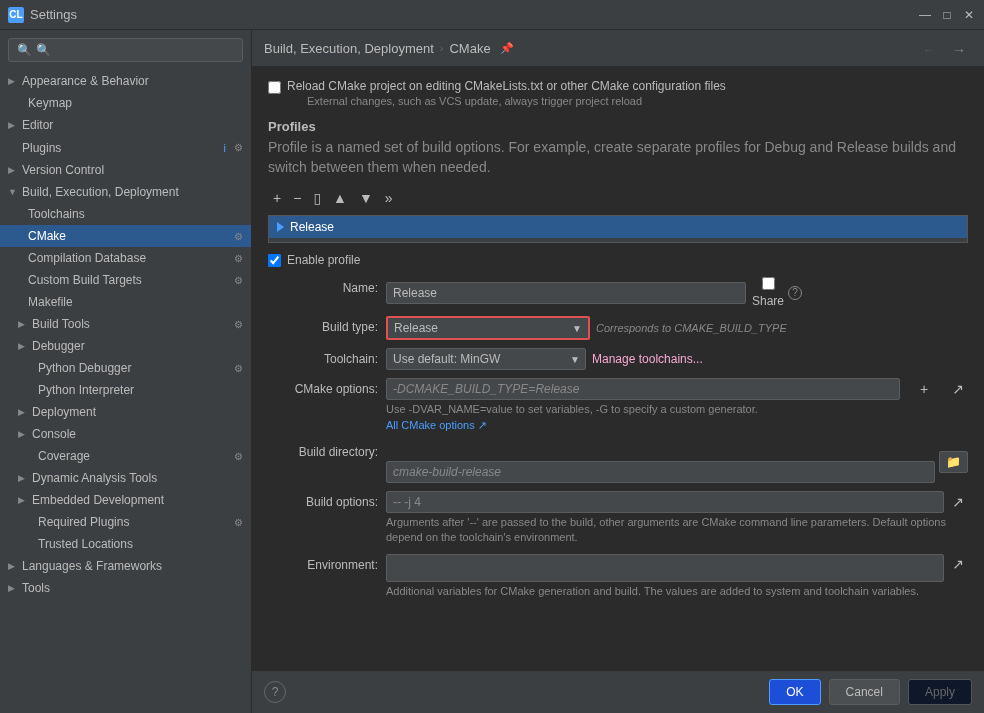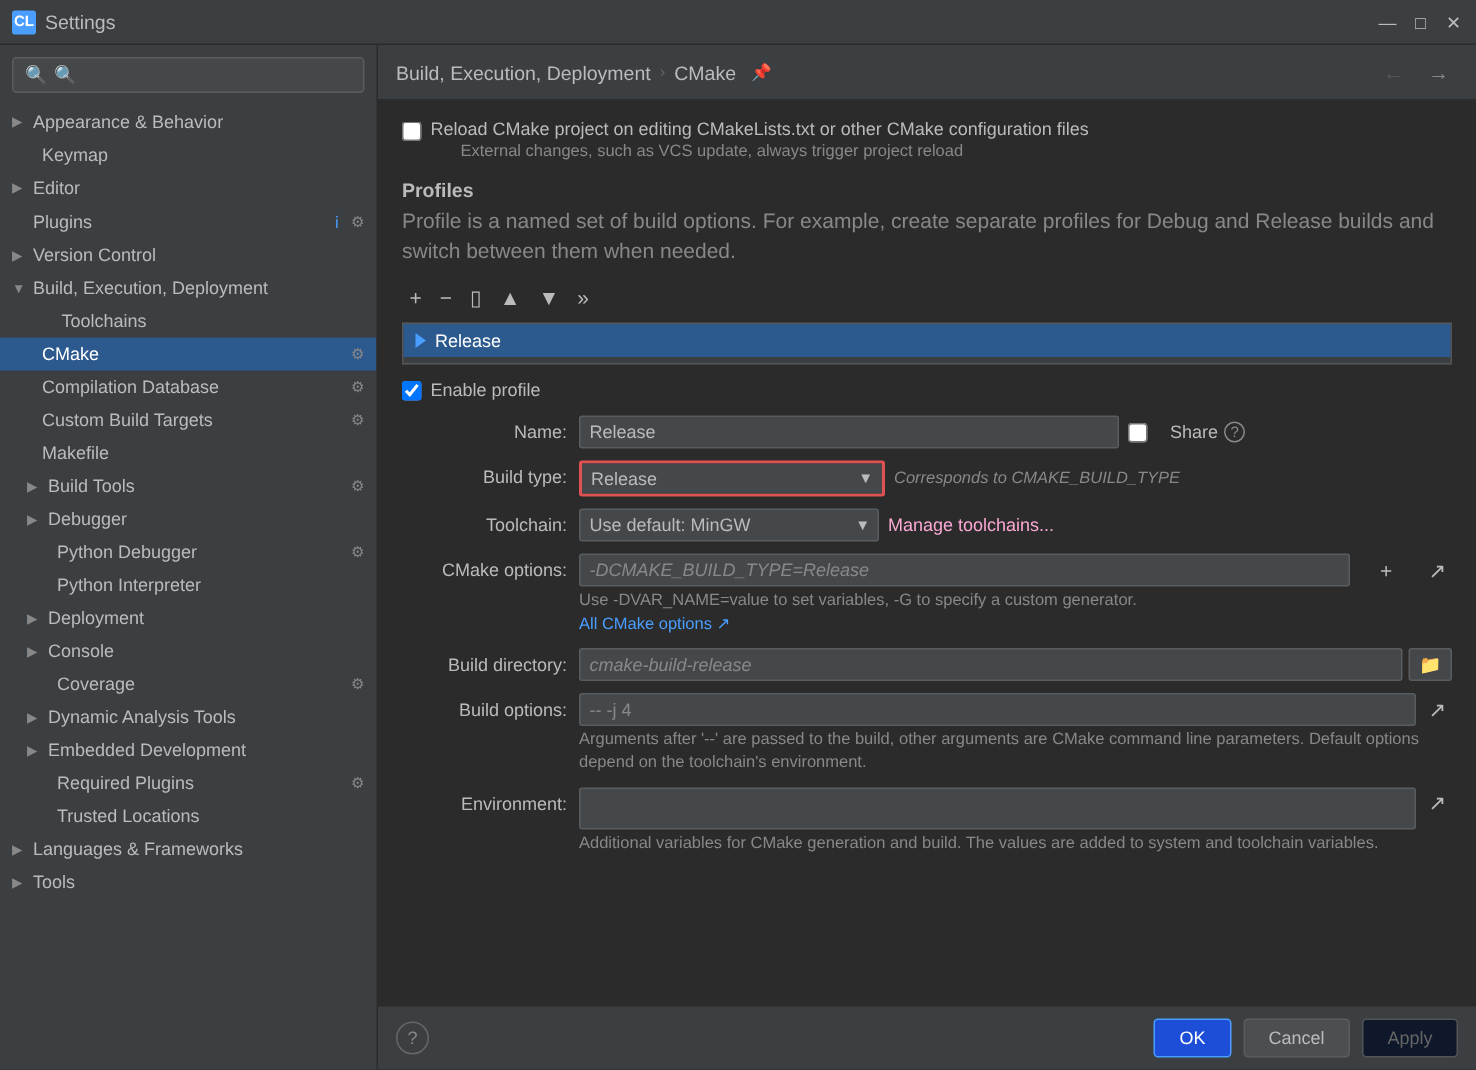--- a/index.html
+++ b/index.html
@@ -381,20 +381,21 @@
     .build-dir-input {
       background: #45484a;
       border: 1px solid #5a5d5f;
       color: #888;
       font-size: 12px;
       padding: 3px 6px;
       border-radius: 2px;
       outline: none;
       flex: 1;
       font-style: italic;
+      margin-top: 20px;
     }
     .folder-btn {
       background: #45484a;
       border: 1px solid #5a5d5f;
       color: #bbbbbb;
       cursor: pointer;
       padding: 3px 6px;
       border-radius: 2px;
       font-size: 12px;
     }
@@ -443,23 +444,24 @@
 
     
     .share-row {
       display: flex;
       align-items: center;
       gap: 4px;
     }
     .share-checkbox-label {
       display: flex;
       align-items: center;
-      gap: 15px;
-      color: #bbbbbb;
-      font-size: 12px;
+      gap: 4px;
+      color: #bbbbbb;
+      font-size: 12px;
+      flex-direction: column;
     }
     .help-icon {
       width: 14px;
       height: 14px;
       border-radius: 50%;
       border: 1px solid #888;
       color: #888;
       font-size: 10px;
       display: inline-flex;
       align-items: center;
@@ -571,21 +573,21 @@
       <div class="sidebar-item has-children">
         <span class="arrow">▶</span>
         <span class="item-label">Version Control</span>
       </div>
 
       <div class="sidebar-item has-children">
         <span class="arrow">▼</span>
         <span class="item-label">Build, Execution, Deployment</span>
       </div>
 
-      <div class="sidebar-item" style="padding-left:41px;">
+      <div class="sidebar-item" style="padding-left:28px;">
         <span class="item-label">Toolchains</span>
       </div>
 
       <div class="sidebar-item selected" style="padding-left:28px;">
         <span class="item-label">CMake</span>
         <span class="settings-icon">⚙</span>
       </div>
 
       <div class="sidebar-item" style="padding-left:28px;">
         <span class="item-label">Compilation Database</span>

